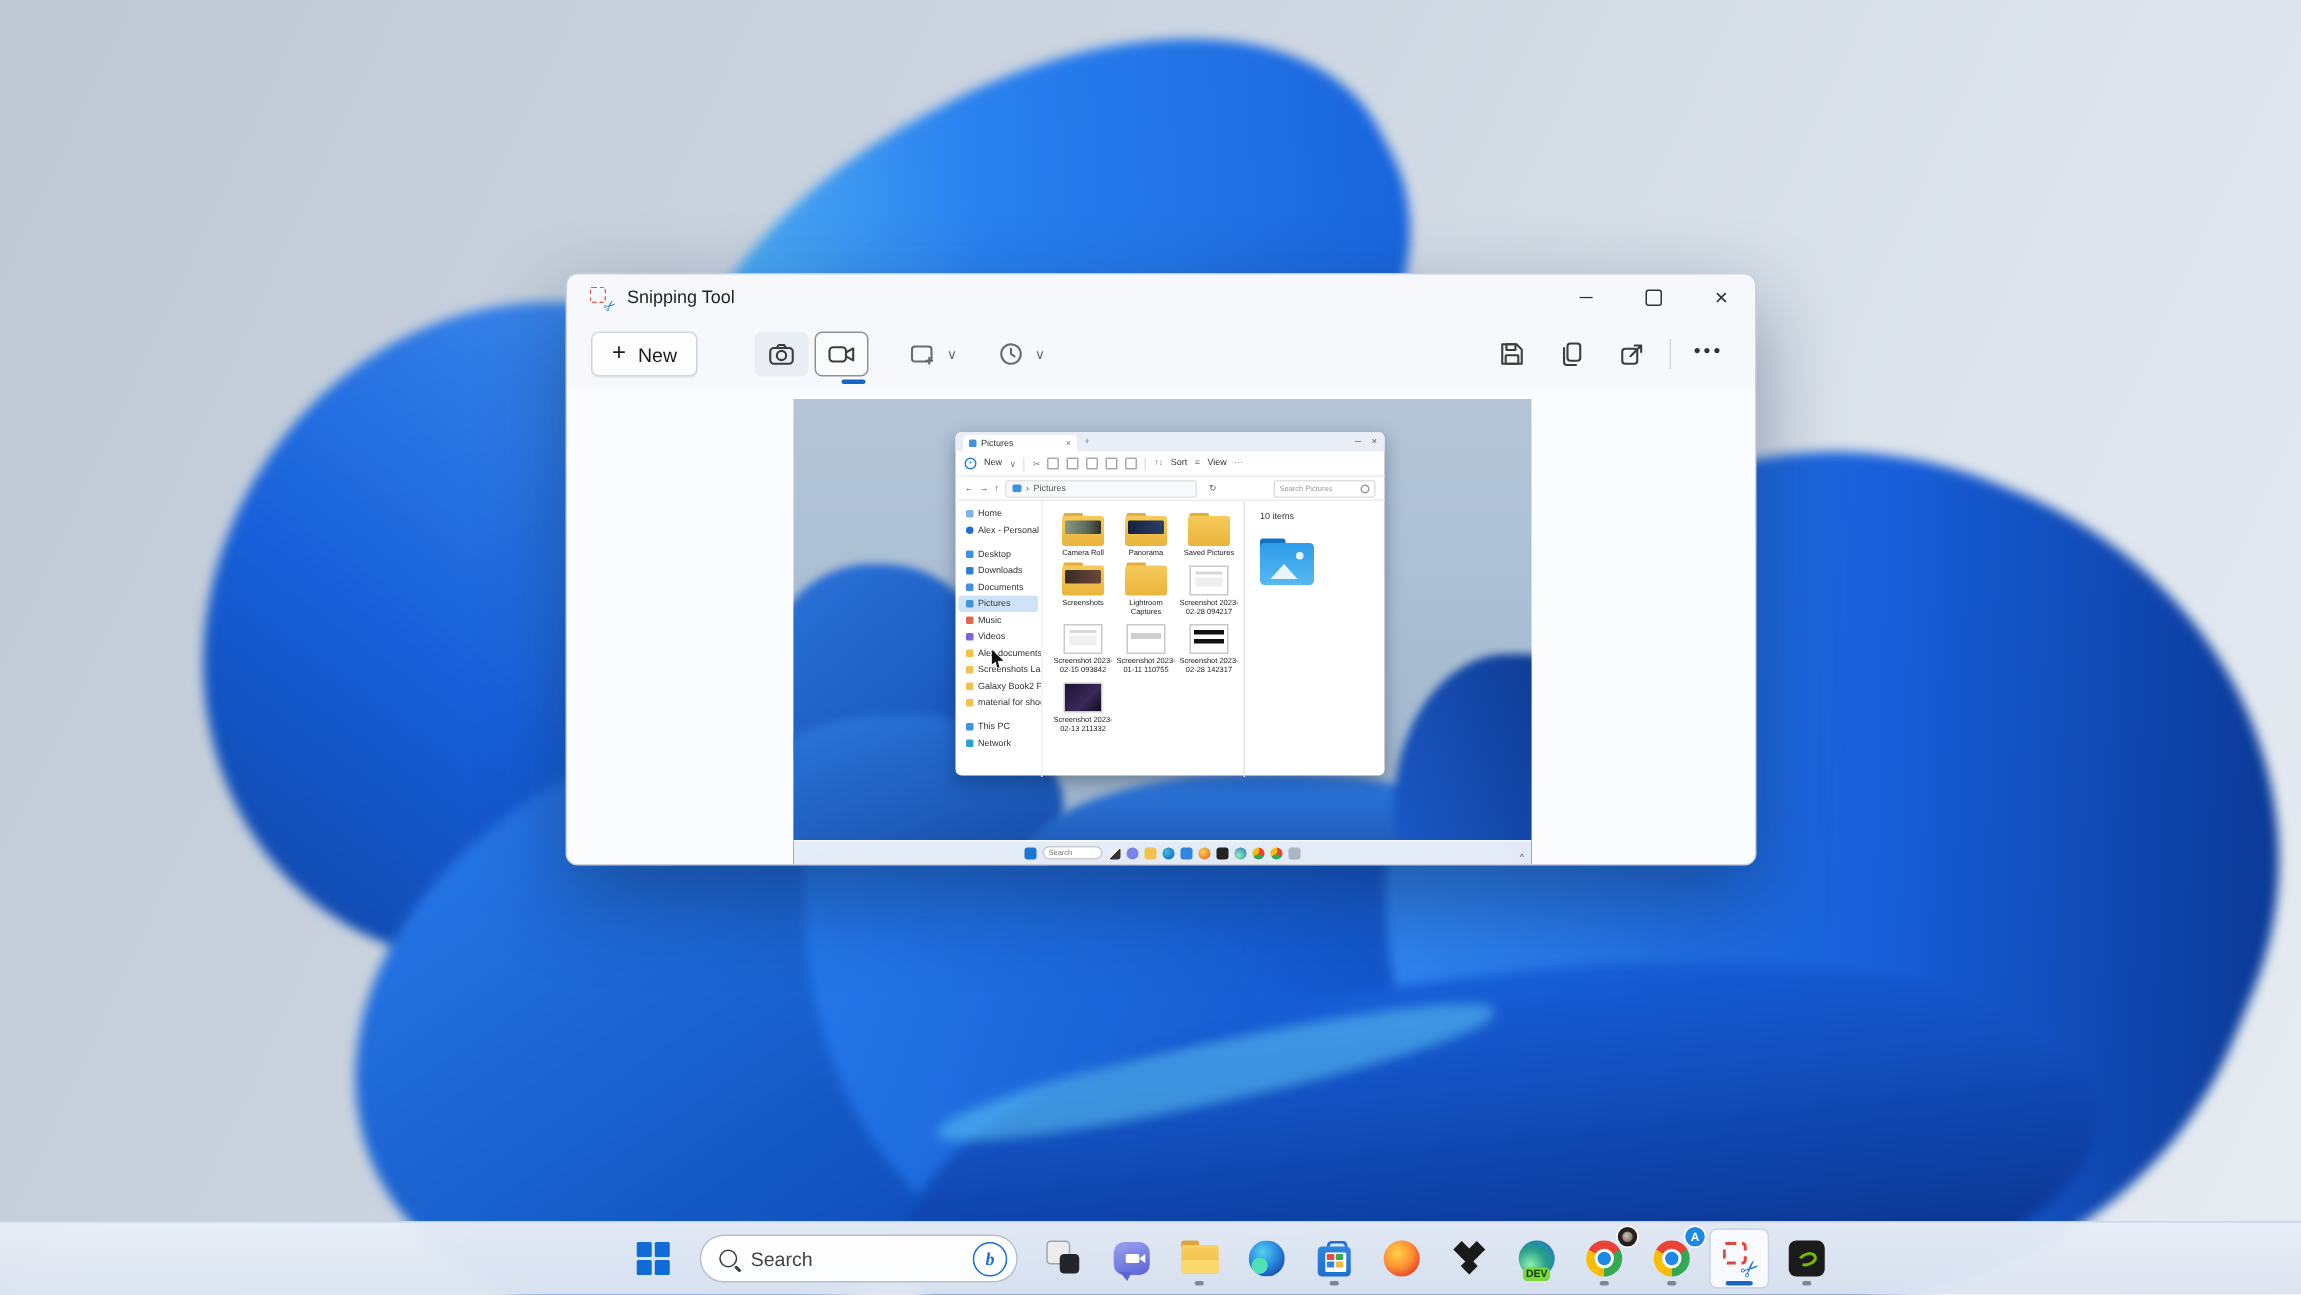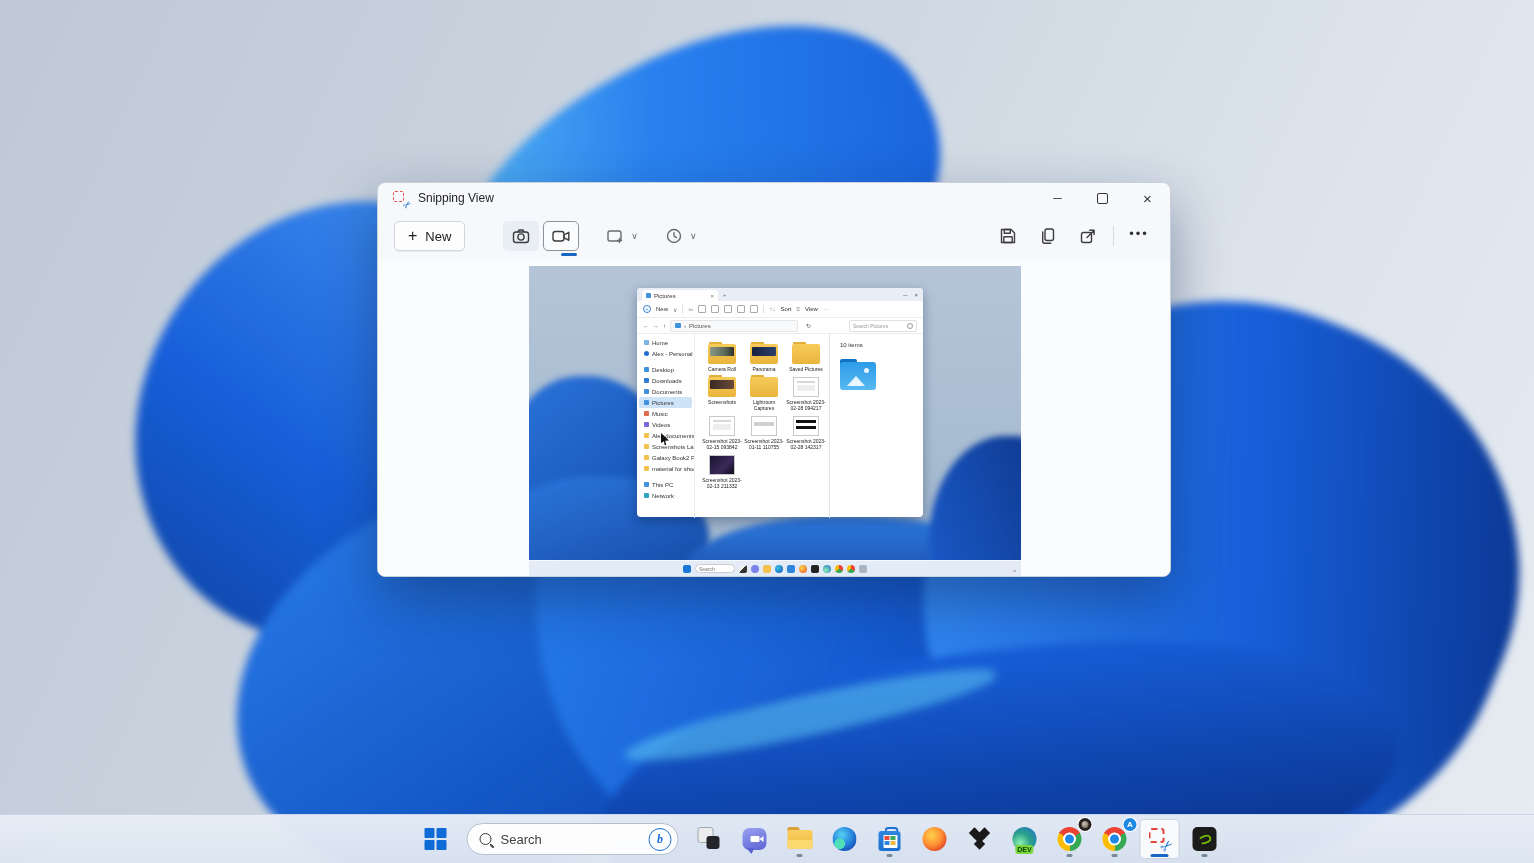--- a/index.html
+++ b/index.html
@@ -234,21 +234,21 @@
     <div class="petal p8"></div>
   </div>
 
   <div class="snipwin">
 
     <div class="titlebar">
       <div class="appicon">
         <span class="frame"></span>
         <span class="sc">✂</span>
       </div>
-      <span class="wtitle">Snipping View</span>
+      <span class="wtitle">Snipping Tool</span>
       <div class="wctrls">
         <span class="wc">─</span>
         <span class="wc">
             <span class="maxbox"></span>
           </span>
         <span class="wc" style="font-size:15px">×</span>
       </div>
     </div>
 
     <div class="sn-toolbar">

